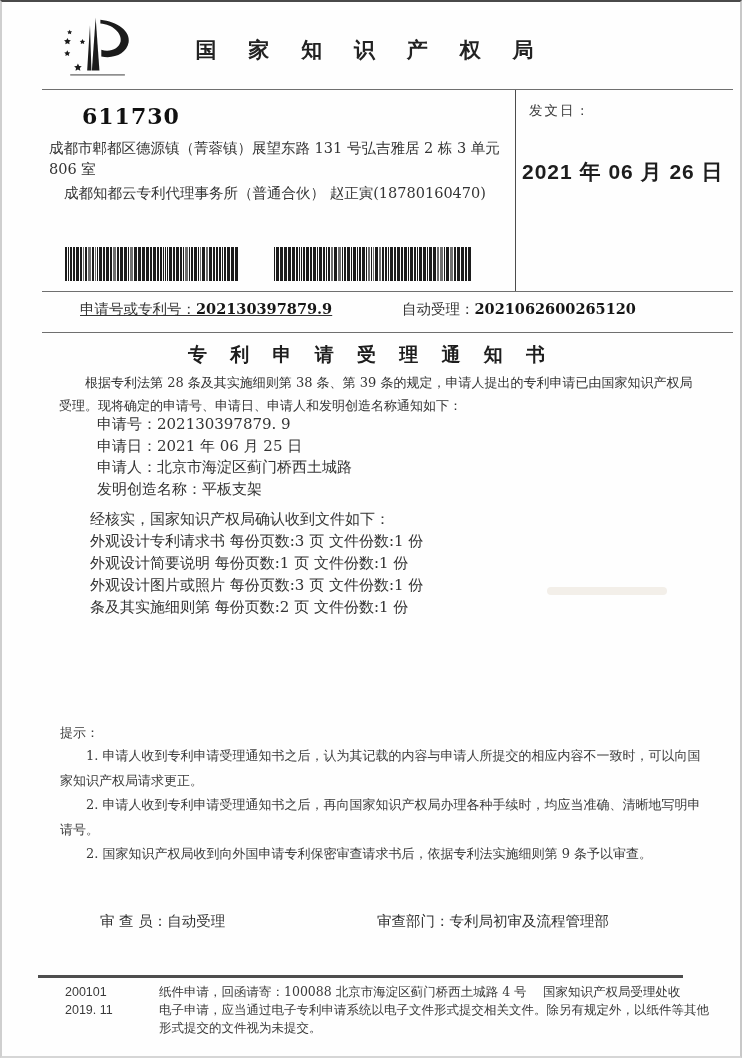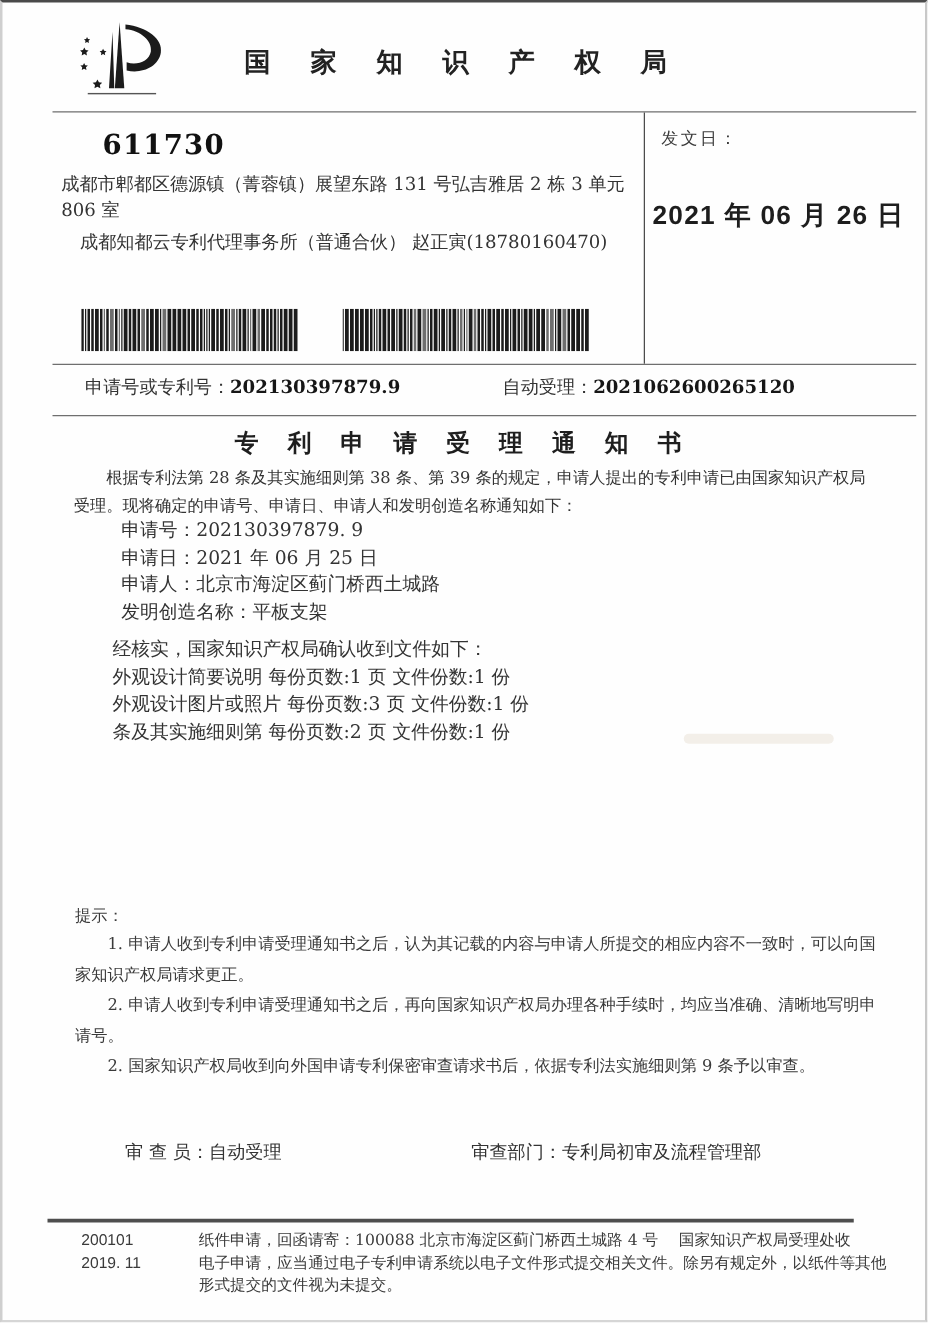--- a/index.html
+++ b/index.html
@@ -39,21 +39,21 @@
     font-family:"DejaVu Serif",serif;}
   .addr-block{left:47px;top:136px;width:452px;font-size:14.5px;color:#333;line-height:21px;}
   .agency-line{left:47px;top:182px;width:452px;text-align:center;font-size:14.5px;color:#333;}
   .barcode{top:245px;height:34px;display:flex;align-items:stretch;overflow:hidden;}
   .barcode i{display:block;height:100%;}
   .barcode-1{left:63px;width:176px;}
   .barcode-2{left:272px;width:201px;}
   .ref-row{top:298px;font-size:14.5px;color:#333;}
   .ref-label{color:#333;}
   .ref-value{font-weight:700;color:#161616;}
-  .ref-app{left:66px;}
+  .ref-app{left:78px;text-decoration:underline;}
   .ref-serial{left:400px;}
   .doc-title{
     left:0;right:0;top:340px;text-align:center;
     font-family:"Liberation Sans","DejaVu Sans",sans-serif;
     font-size:19px;font-weight:700;letter-spacing:9px;color:#1e1e1e;
   }
   .intro{left:57px;top:369px;width:636px;font-size:13px;line-height:23px;text-indent:2em;color:#333;}
   .details{left:95px;top:412px;font-size:15px;line-height:21.5px;color:#333;}
   .received{left:88px;top:506px;font-size:15px;line-height:22px;color:#333;}
   .tips-label{left:58px;top:722px;font-size:13px;color:#3a3a3a;}
@@ -240,20 +240,21 @@
 
   <div class="abs details">
     <div>申请号：202130397879. 9</div>
     <div>申请日：2021 年 06 月 25 日</div>
     <div>申请人：北京市海淀区蓟门桥西土城路</div>
     <div>发明创造名称：平板支架</div>
   </div>
 
   <div class="abs received">
     <div>经核实，国家知识产权局确认收到文件如下：</div>
+    <div>外观设计专利请求书 每份页数:3 页  文件份数:1 份</div>
     <div>外观设计简要说明 每份页数:1 页  文件份数:1 份</div>
     <div>外观设计图片或照片 每份页数:3 页  文件份数:1 份</div>
     <div>条及其实施细则第 每份页数:2 页  文件份数:1 份</div>
   </div>
 
   <div class="abs smudge"></div>
 
   <div class="abs tips-label">提示：</div>
   <div class="abs tips">
     <p>1. 申请人收到专利申请受理通知书之后，认为其记载的内容与申请人所提交的相应内容不一致时，可以向国家知识产权局请求更正。</p>

